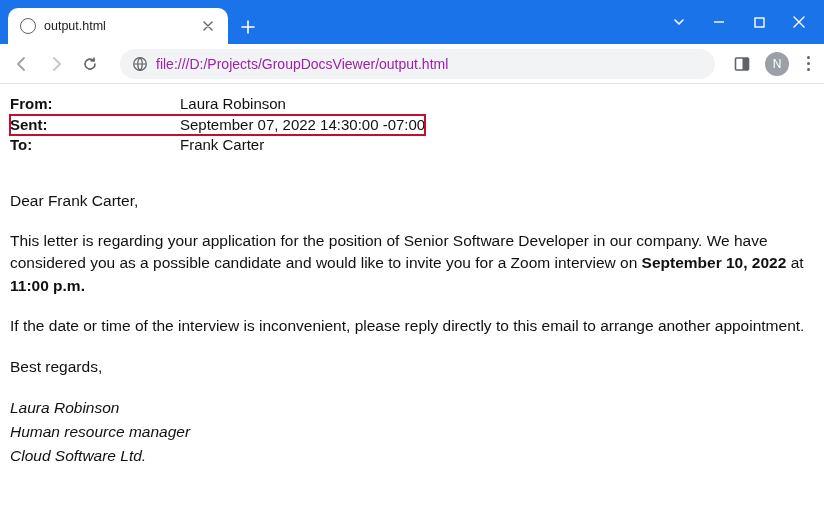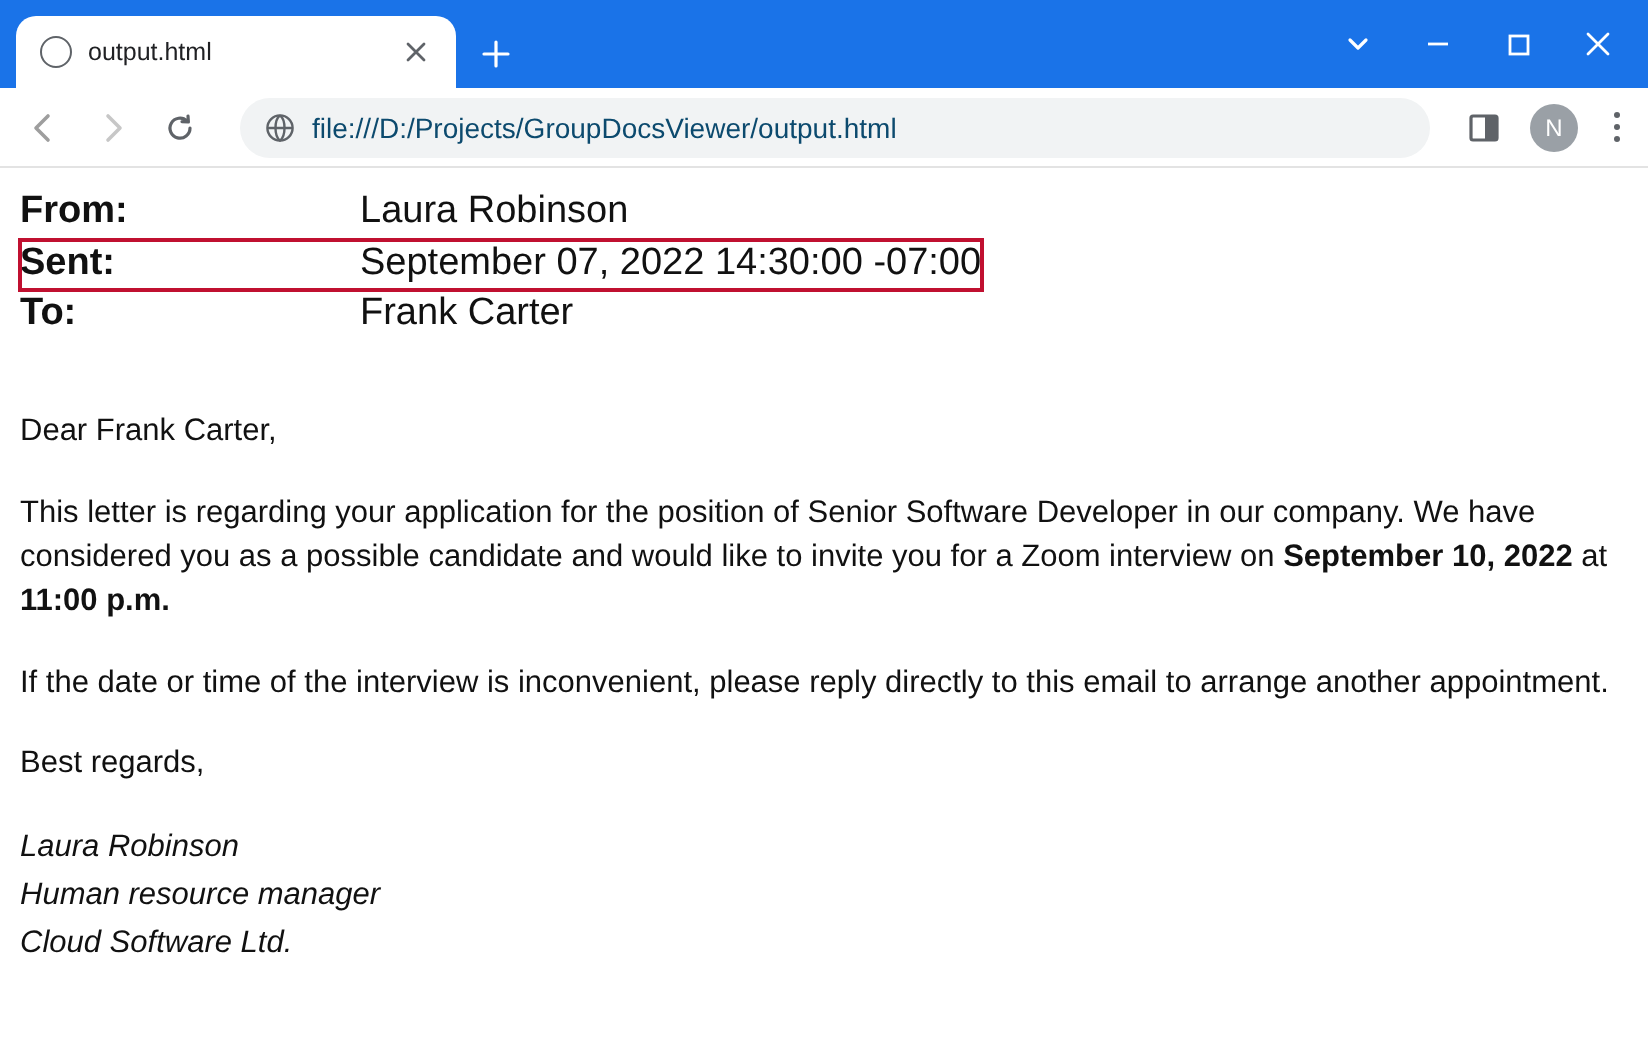--- a/index.html
+++ b/index.html
@@ -14,29 +14,29 @@
   .newtab { width: 28px; height: 28px; margin-top: 10px; margin-left: 6px; display: flex; align-items: center; justify-content: center; color: #fff; font-size: 20px; cursor: pointer; }
   .win-controls { position: absolute; right: 6px; top: 0; height: 44px; display: flex; align-items: center; gap: 22px; color: #fff; padding-right: 10px;}
   .win-controls .ctl { width: 18px; height: 18px; display: flex; align-items: center; justify-content: center; cursor: pointer; }
   .win-controls svg { stroke: #fff; }
   
   .toolbar { height: 40px; background: #fff; border-bottom: 1px solid #e3e3e3; display: flex; align-items: center; padding: 0 10px; gap: 10px; }
   .toolbar .nav-btn { width: 24px; height: 24px; display: flex; align-items: center; justify-content: center; color: #5f6368; cursor: pointer; }
   .toolbar .nav-btn.disabled { color: #bdbdbd; cursor: default; }
   .omnibox { flex: 1; height: 30px; background: #f1f3f4; border-radius: 15px; display: flex; align-items: center; padding: 0 12px; gap: 8px; margin: 0 8px; }
   .omnibox .globe { width: 16px; height: 16px; }
-  .omnibox .url { font-size: 14px; color: #0c4a6e; flex: 1; white-space: nowrap; overflow: hidden; }
+  .omnibox .url { font-size: 14px; color: #a21caf; flex: 1; white-space: nowrap; overflow: hidden; }
   .toolbar .right-icons { display: flex; align-items: center; gap: 14px; }
   .profile { width: 24px; height: 24px; border-radius: 50%; background: #9aa0a6; color: #fff; display: flex; align-items: center; justify-content: center; font-size: 12px; font-weight: 500; }
   .kebab { display: flex; flex-direction: column; gap: 3px; cursor: pointer; padding: 4px;}
   .kebab span { width: 3px; height: 3px; background: #5f6368; border-radius: 50%; }
   
   .content { padding: 10px 14px 10px 10px; font-size: 15.5px; color: #111; }
   .headers-table { border-collapse: collapse; }
-  .headers-table td { padding: 0 0 1px 0; vertical-align: top; font-size: 19px; line-height: 1.3; }
+  .headers-table td { padding: 0 0 1px 0; vertical-align: top; font-size: 15px; line-height: 1.3; }
   .headers-table .label { font-weight: 700; width: 170px; }
   .hl { outline: 2px solid #c01030; outline-offset: -1px; }
   .body { margin-top: 34px; font-size: 15.5px; line-height: 1.45; }
   .body p { margin-bottom: 18px; margin-top: 13px; }
   .body .sig { font-style: italic; line-height: 1.55; }
   .body strong { font-weight: 700; }
   svg { display: block; }
 </style>
 </head>
 <body>

